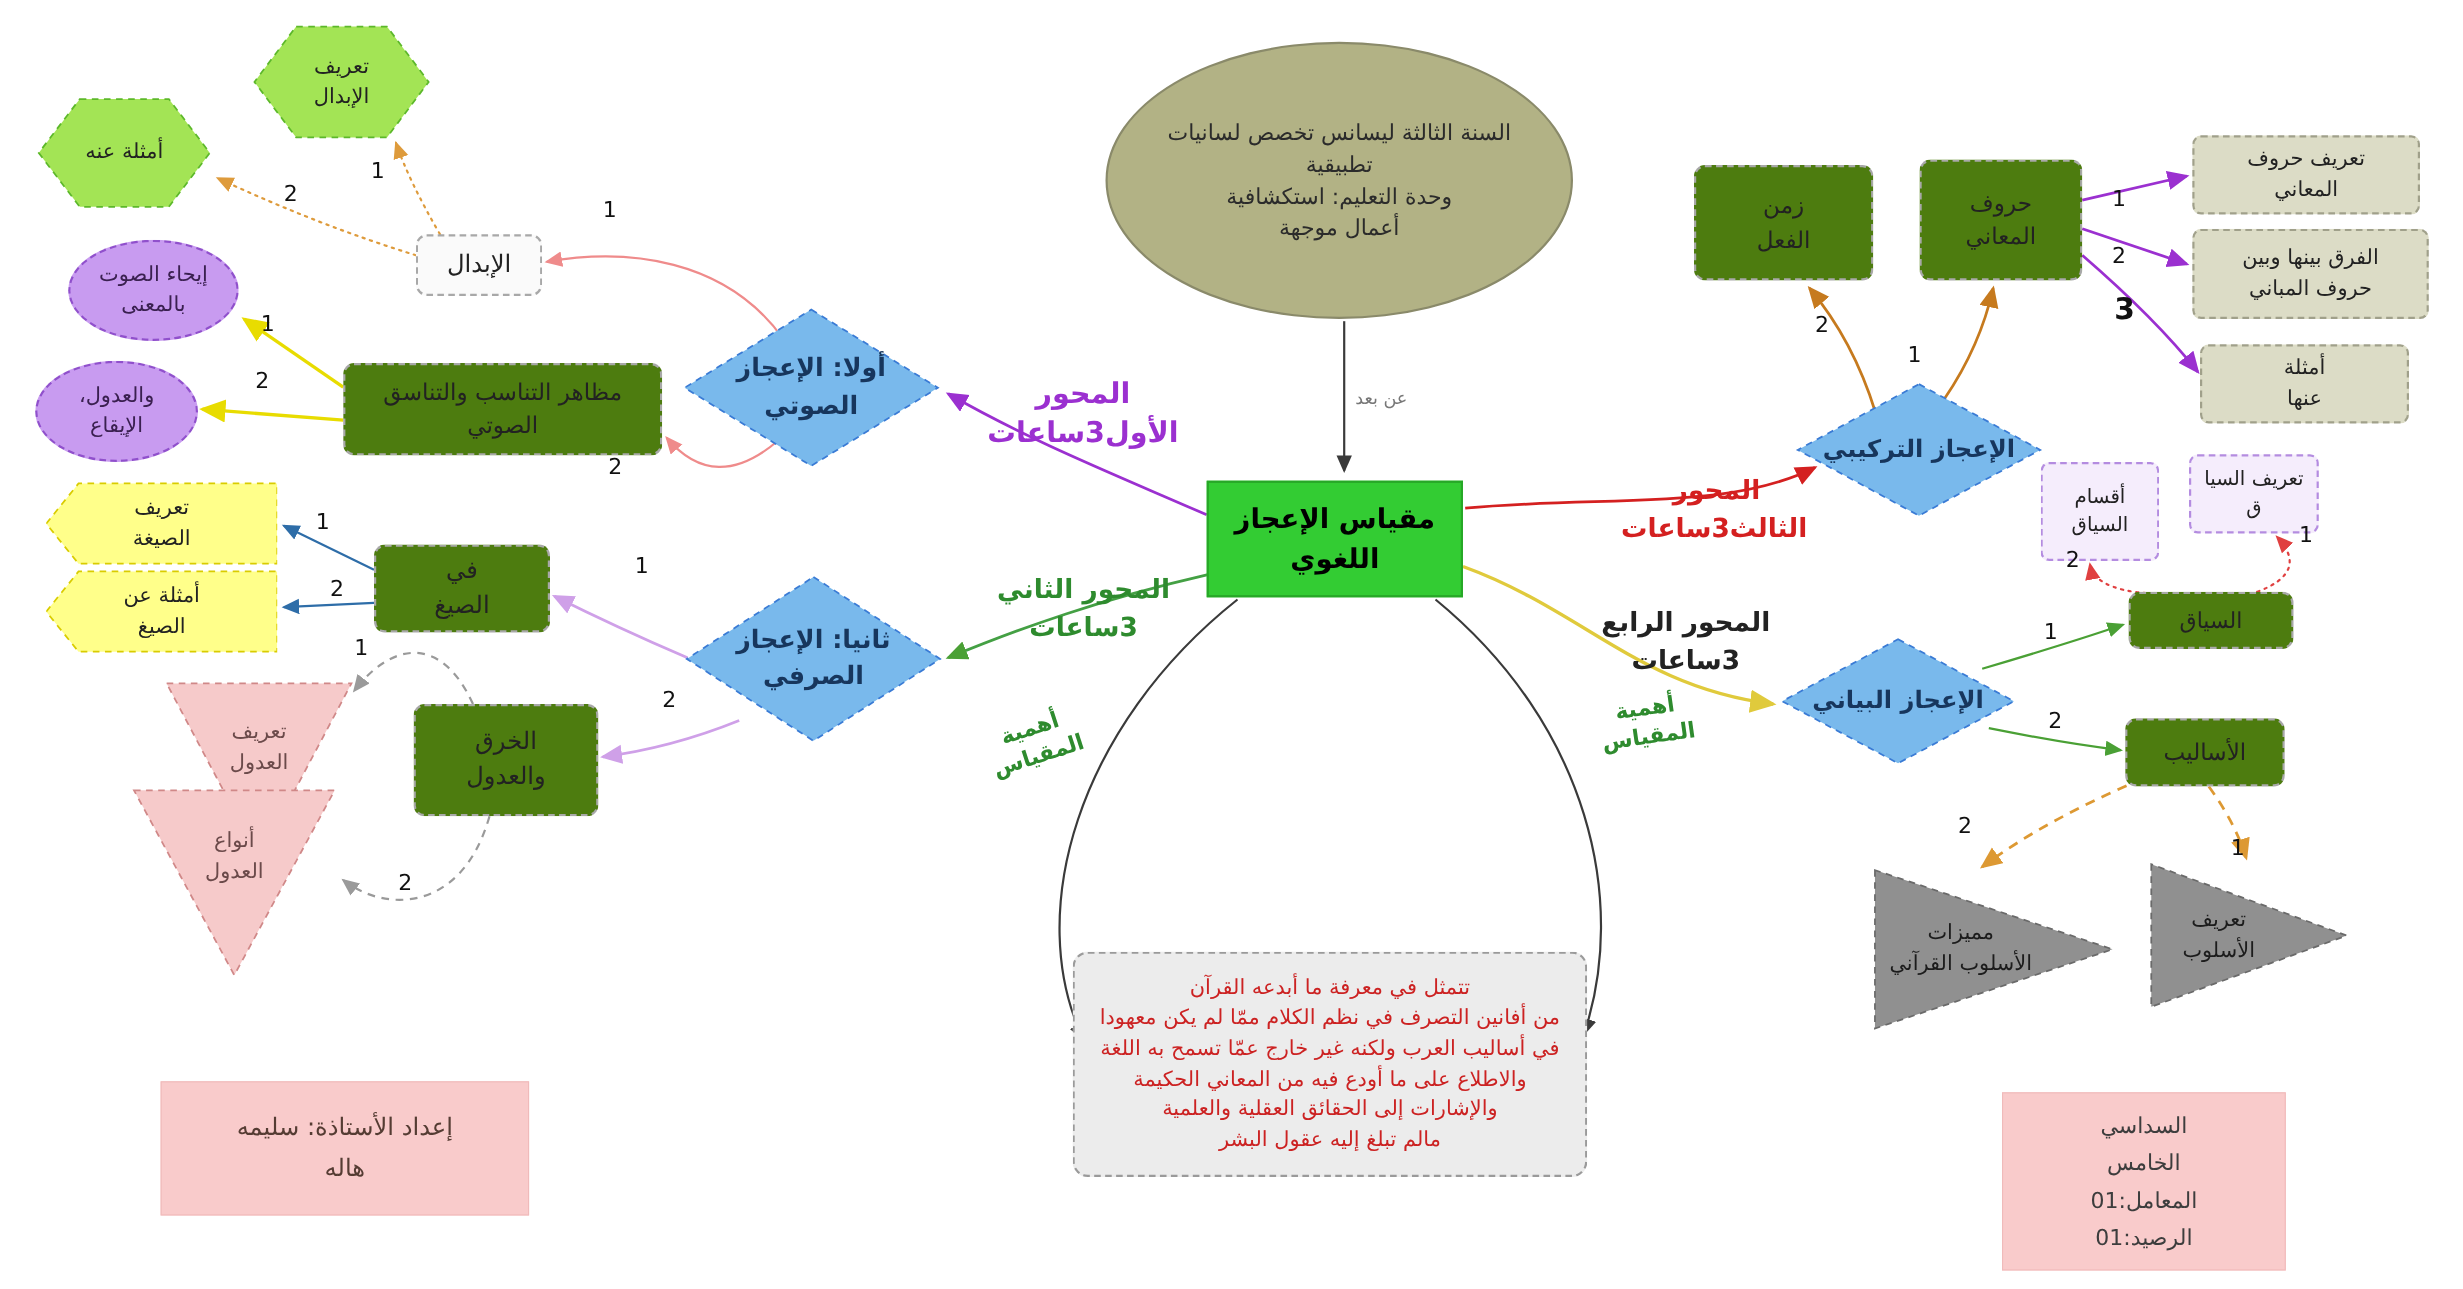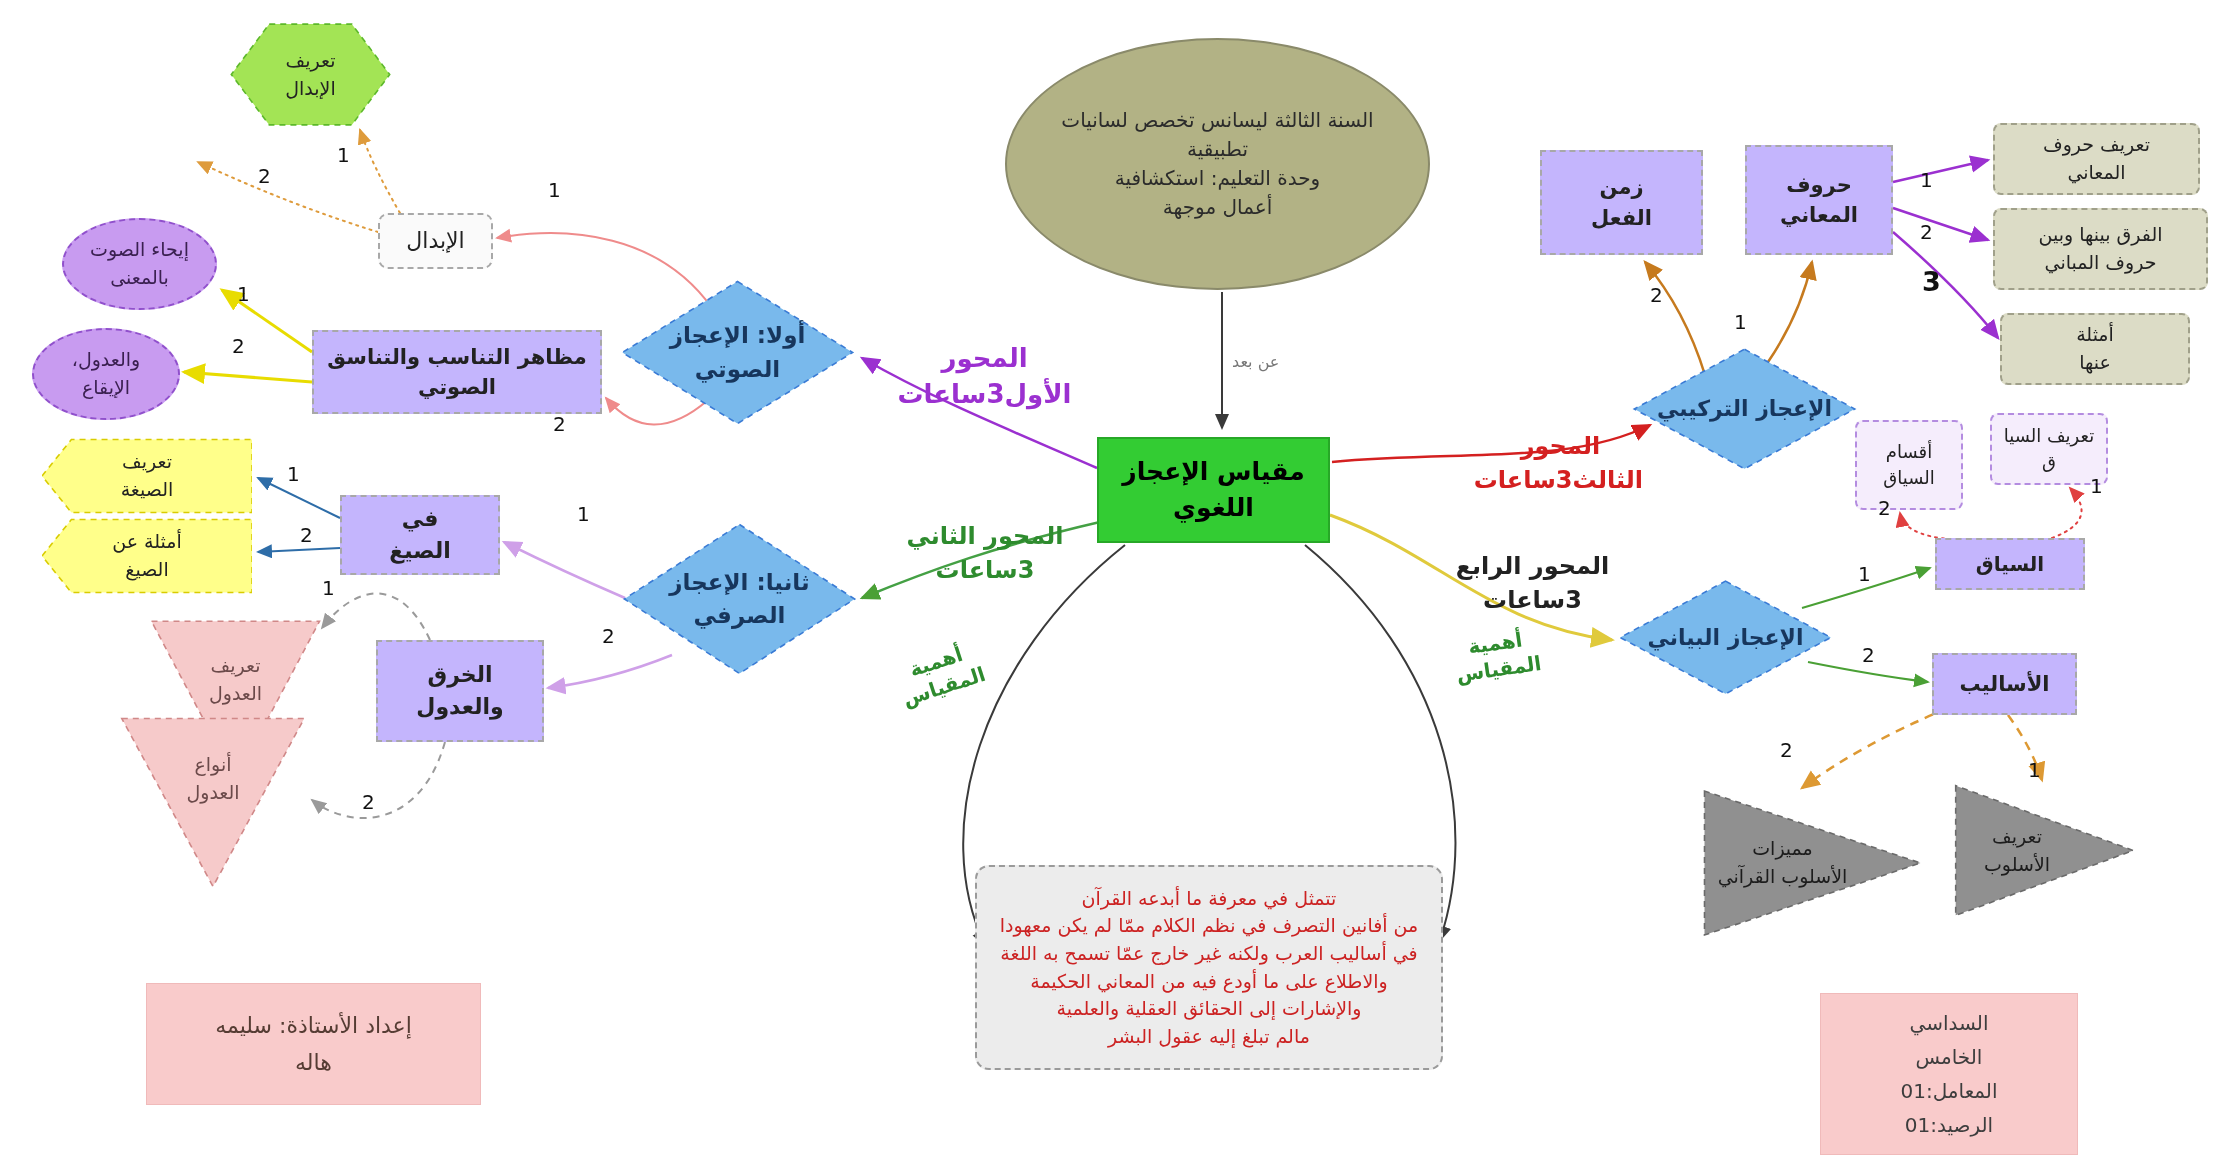--- a/index.html
+++ b/index.html
@@ -4,21 +4,21 @@
 <style>
   html,body{margin:0;padding:0;background:#fff;}
   #canvas{
     position:relative;width:2239px;height:1172px;background:#ffffff;overflow:hidden;
     font-family:"DejaVu Sans","Liberation Sans",sans-serif;color:#222;
   }
   #edges{position:absolute;left:0;top:0;width:2239px;height:1172px;z-index:0;}
   .node{position:absolute;box-sizing:border-box;display:flex;align-items:center;justify-content:center;text-align:center;z-index:2;}
   .nlabel{white-space:pre-line;direction:rtl;position:relative;z-index:2;line-height:1.45;}
   .shape{position:absolute;inset:0;width:100%;height:100%;z-index:1;}
-  .rrect{background:#c4b5fd;border:2px dashed #a8a8a8;border-radius:0;font-weight:bold;}
+  .rrect{background:#4d7c0f;border:2px dashed #a8a8a8;border-radius:10px;}
   .whitebox{background:#fafafa;border:2px dashed #a8a8a8;border-radius:10px;}
   .khaki{background:#dcdcc6;border:2px dashed #a0a08a;border-radius:8px;font-size:19px;}
   .lav{background:#f5edfc;border:2px dashed #b48ce0;border-radius:8px;font-size:18px;}
   .pell{background:#c89bf0;border:2px dashed #9050cc;border-radius:50%;font-size:19px;color:#3a2050;}
   .ellipse-top{background:#b2b285;border:2px solid #8a8a6a;border-radius:50%;font-size:20px;color:#2b2b2b;line-height:1.75;}
   .centerbox{background:#33cc33;border:2px solid #27a827;color:#000000;font-weight:600;font-size:25px;line-height:1.9;}
   .diamond-label{color:#17365d;font-weight:bold;font-size:23px;}
   .hours{position:absolute;z-index:3;font-weight:bold;text-align:center;white-space:pre-line;direction:rtl;line-height:1.4;}
   .enum{position:absolute;z-index:4;font-size:20px;color:#111;}
   .enum-big{font-size:27px;font-weight:bold;}
@@ -151,20 +151,26 @@
   </div>
 
   <div class="node" style="left:228px;top:22px;width:165px;height:105px;">
     <svg class="shape" viewBox="0 0 100 100" preserveAspectRatio="none">
         <polygon points="25,2 75,2 98,50 75,98 25,98 2,50" fill="#a3e455" stroke="#5cb82a" stroke-width="1.6" stroke-dasharray="6 5" vector-effect="non-scaling-stroke"></polygon>
       </svg>
     <div class="nlabel" style="font-size:19px;">تعريف
 الإبدال</div>
   </div>
 
+  <div class="node" style="left:32px;top:88px;width:162px;height:102px;">
+    <svg class="shape" viewBox="0 0 100 100" preserveAspectRatio="none">
+        <polygon points="25,2 75,2 98,50 75,98 25,98 2,50" fill="#a3e455" stroke="#5cb82a" stroke-width="1.6" stroke-dasharray="6 5" vector-effect="non-scaling-stroke"></polygon>
+      </svg>
+    <div class="nlabel" style="font-size:19px;">أمثلة عنه</div>
+  </div>
 
   <div class="node pell" style="left:62px;top:218px;width:155px;height:92px;">
     <div class="nlabel">إيحاء الصوت
 بالمعنى</div>
   </div>
 
   <div class="node pell" style="left:32px;top:328px;width:148px;height:92px;">
     <div class="nlabel">والعدول،
 الإيقاع</div>
   </div>

